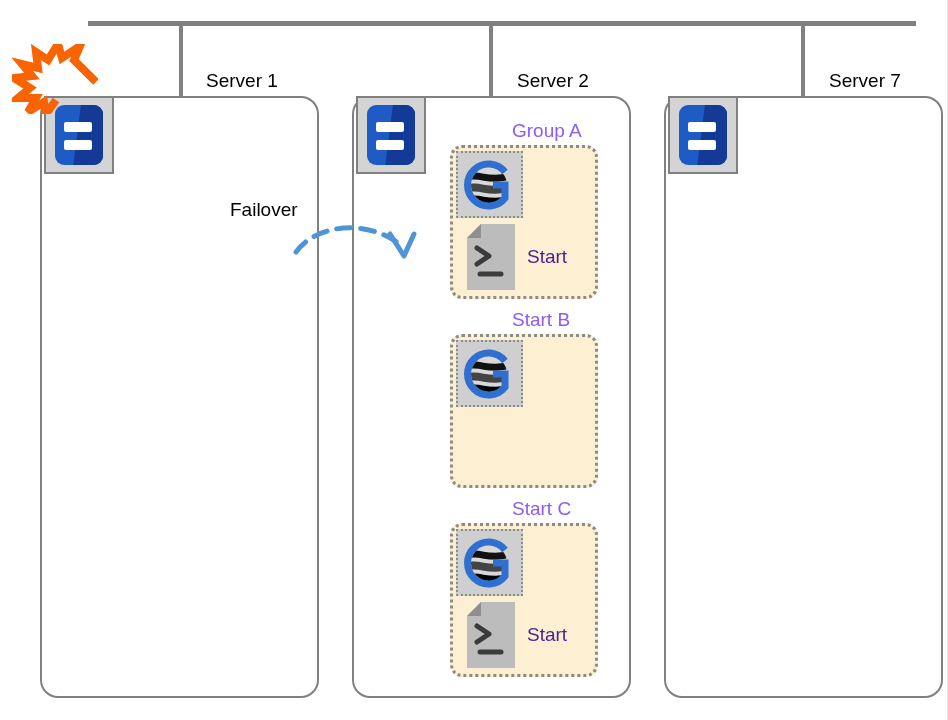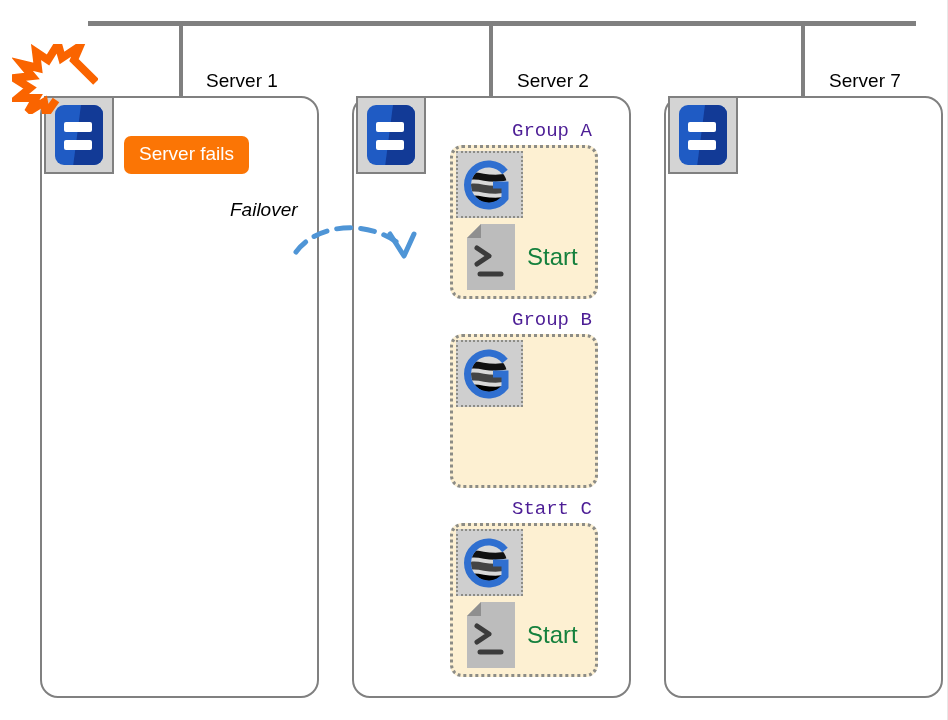--- a/index.html
+++ b/index.html
@@ -140,39 +140,37 @@
 
   
   .failover-label {
     position: absolute;
     left: 230px;
     top: 199px;
     font-size: 19px;
     color: #000000;
     white-space: nowrap;
     z-index: 7;
-    font-style: italic;
   }
   .failover-arrow {
     position: absolute;
     left: 292px;
     top: 208px;
     width: 130px;
     height: 56px;
     z-index: 7;
   }
 
   
   .group-label {
     position: absolute;
     left: 512px;
     font-size: 19px;
-    color: #4c1d95;
-    white-space: nowrap;
-    font-family: Liberation Mono, monospace;
+    color: #8b5cf6;
+    white-space: nowrap;
   }
   .lbl-a { top: 120px; }
   .lbl-b { top: 309px; }
   .lbl-c { top: 498px; }
 
   .group-box {
     position: absolute;
     left: 450px;
     width: 148px;
     border: 3px dotted #8c8c86;
@@ -205,22 +203,22 @@
     display: flex;
     align-items: center;
     gap: 12px;
   }
   .script-icon {
     width: 48px;
     height: 66px;
     flex: none;
   }
   .start-text {
-    font-size: 24px;
-    color: #15803d;
+    font-size: 19px;
+    color: #4c1d95;
     white-space: nowrap;
   }
 </style>
 </head>
 <body>
 
 <div id="canvas">
 
   <div class="bus-line bus-h"></div>
   <div class="bus-line bus-drop drop-1"></div>
@@ -254,21 +252,20 @@
     </div>
   </div>
 
   <div class="burst">
     <svg width="86" height="70" viewBox="0 0 86 70">
       <path d="M84 38 L62 16 L68 2 L50 14 L46 0 L36 16 L24 8 L26 24 L10 20
                L20 32 L2 34 L18 44 L6 54 L24 54 L16 68 L32 58 L34 70 L44 56" fill="none" stroke="#fa6400" stroke-width="8" stroke-linejoin="miter" stroke-linecap="butt"></path>
     </svg>
   </div>
 
-  <div class="fail-badge">Server fails</div>
 
   <div class="failover-label">Failover</div>
   <div class="failover-arrow">
     <svg width="130" height="56" viewBox="0 0 130 56">
       <path d="M4 44 C24 16, 76 10, 110 38" fill="none" stroke="#4f95d6" stroke-width="5" stroke-linecap="round" stroke-dasharray="14 10"></path>
       <path d="M98 26 L112 48 L122 26" fill="none" stroke="#4f95d6" stroke-width="5" stroke-linecap="round" stroke-linejoin="round"></path>
     </svg>
   </div>
 
   <div class="group-label lbl-a">Group A</div>
@@ -293,21 +290,21 @@
       <svg class="script-icon" width="48" height="66" viewBox="0 0 48 66">
         <path d="M14 0 L48 0 L48 66 L0 66 L0 14 Z" fill="#bcbcbc"></path>
         <path d="M14 0 L14 14 L0 14 Z" fill="#8f8f8f"></path>
         <path d="M10 24 L22 32 L10 40" fill="none" stroke="#3b3b3b" stroke-width="5" stroke-linecap="round" stroke-linejoin="round"></path>
         <path d="M13 50 L34 50" stroke="#3b3b3b" stroke-width="5" stroke-linecap="round"></path>
       </svg>
       <span class="start-text">Start</span>
     </div>
   </div>
 
-  <div class="group-label lbl-b">Group B</div>
+  <div class="group-label lbl-b">Start B</div>
   <div class="group-box grp-b">
     <div class="g-tile">
       <svg width="63" height="63" viewBox="0 0 63 63">
         <defs>
           <clipPath id="globeClipB">
               <circle cx="31" cy="32" r="18"></circle>
             </clipPath>
         </defs>
         <circle cx="31" cy="32" r="18" fill="#d8d8d8"></circle>
         <g clip-path="url(#globeClipB)">

